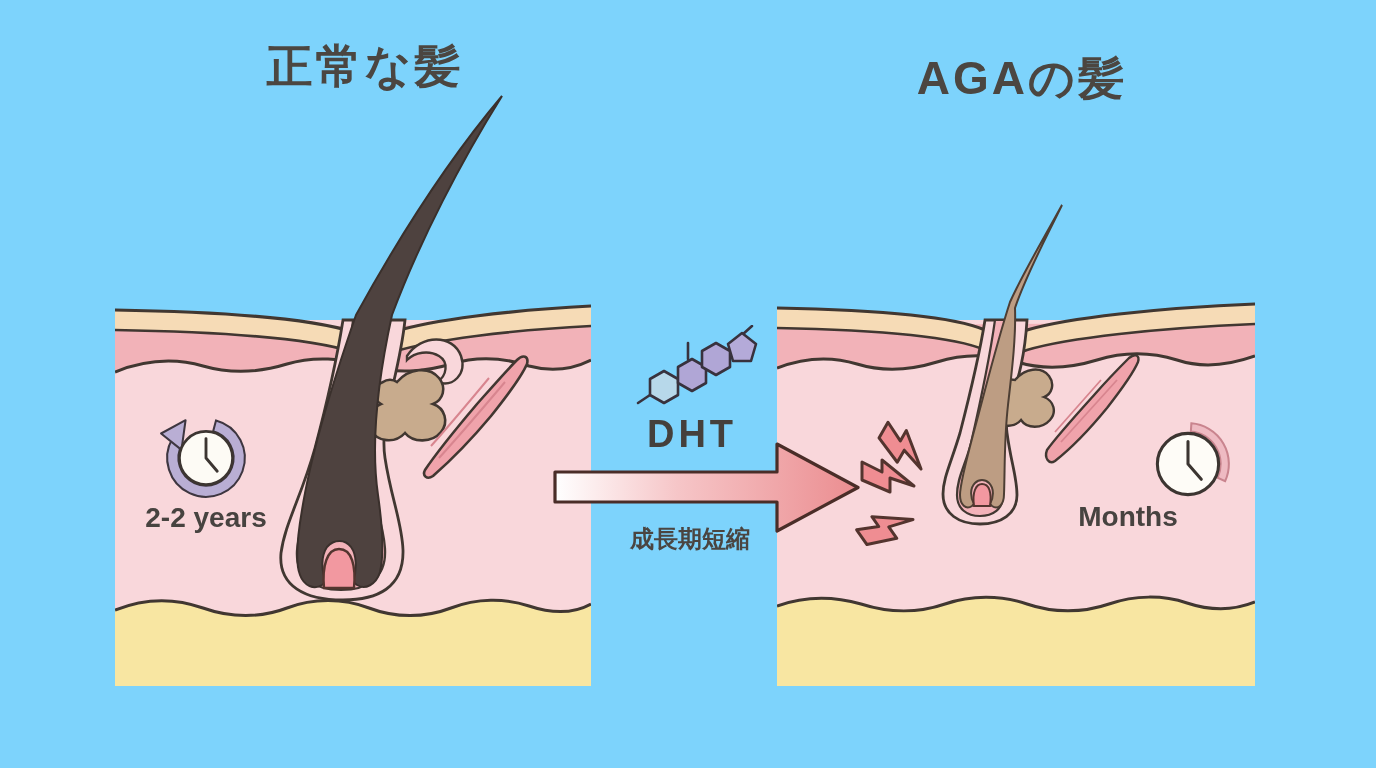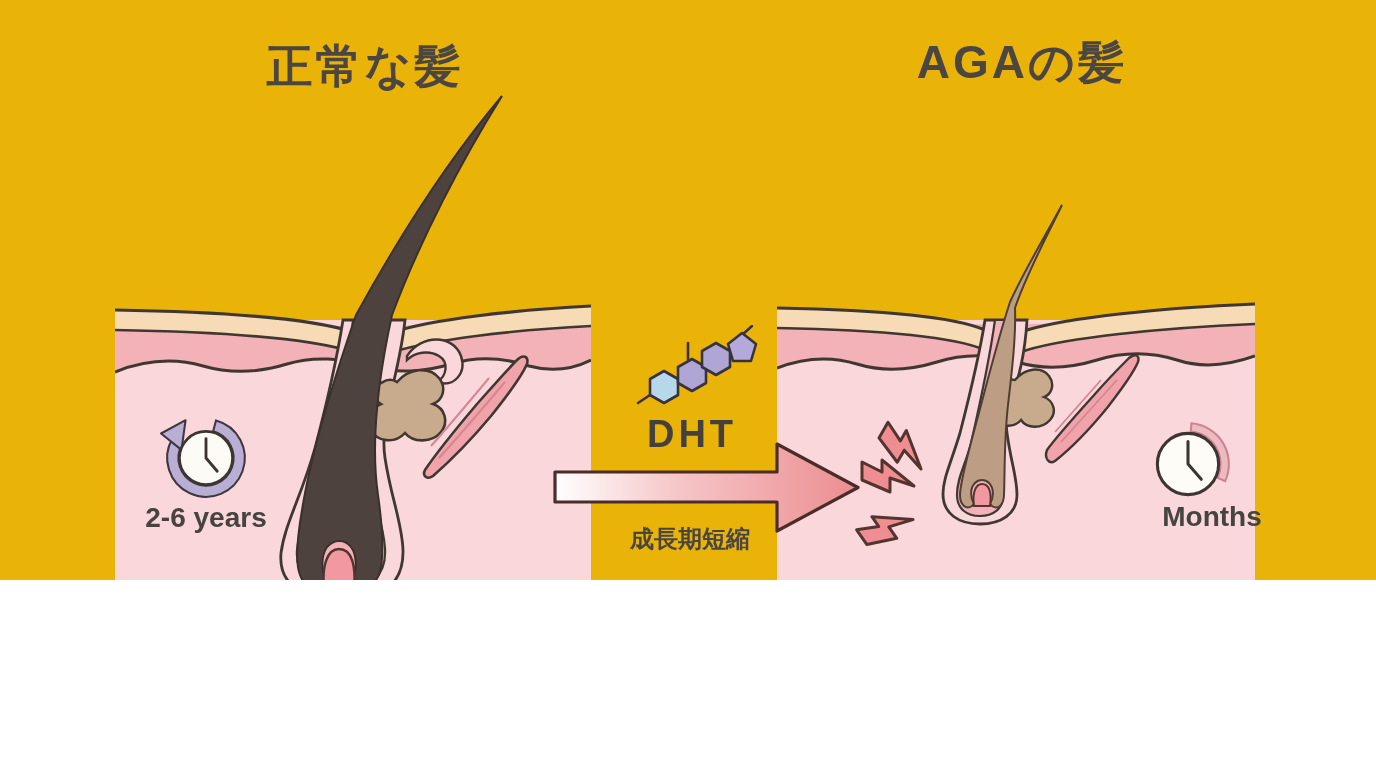--- a/index.html
+++ b/index.html
@@ -1,19 +1,19 @@
 <!DOCTYPE html>
 <html><head>
 <meta charset="utf-8">
 <style>
   html,body{margin:0;padding:0;}
   #canvas{
     position:relative;
-    width:1376px;height:580px;
-    background:#eab308;
+    width:1376px;height:768px;
+    background:#7dd3fc;
     overflow:hidden;
     font-family:"Liberation Sans","DejaVu Sans",sans-serif;
   }
   .abs{position:absolute;}
   .label{
     position:absolute;
     transform:translateX(-50%);
     white-space:nowrap;
     color:#4a4440;
   }
@@ -177,26 +177,26 @@
   </svg>
 
   <svg class="abs" style="left:1140px;top:416px;" width="96" height="96" viewBox="0 0 94 94">
     <path d="M50.3,7.2 A40,40 0 0,1 83.3,63.9 L76,60.5 A32,32 0 0,0 49.8,15.1 Z" fill="#eebac2" stroke="#c9848e" stroke-width="2"></path>
     <circle cx="47" cy="47" r="30" fill="#fefcf7" stroke="#3c3531" stroke-width="3"></circle>
     <path d="M47,47 L47,25 M47,47 L60,62" fill="none" stroke="#3c3531" stroke-width="3" stroke-linecap="round"></path>
   </svg>
 
   <div class="label panel-title" style="left:365px;top:36px;">正常な髪</div>
 
-  <div class="label panel-title" style="left:1022px;top:32px;">AGAの髪</div>
+  <div class="label panel-title" style="left:1022px;top:48px;">AGAの髪</div>
 
   <div class="label molecule-label" style="left:692px;top:413px;">DHT</div>
 
   <div class="label effect-text" style="left:690px;top:518px;">
     <div>成長期短縮</div>
   </div>
 
-  <div class="label duration-label" style="left:206px;top:502px;">2-6 years</div>
-
-  <div class="label duration-label" style="left:1212px;top:501px;">Months</div>
+  <div class="label duration-label" style="left:206px;top:502px;">2-2 years</div>
+
+  <div class="label duration-label" style="left:1128px;top:501px;">Months</div>
 
 
 </div>
 
 </body></html>

